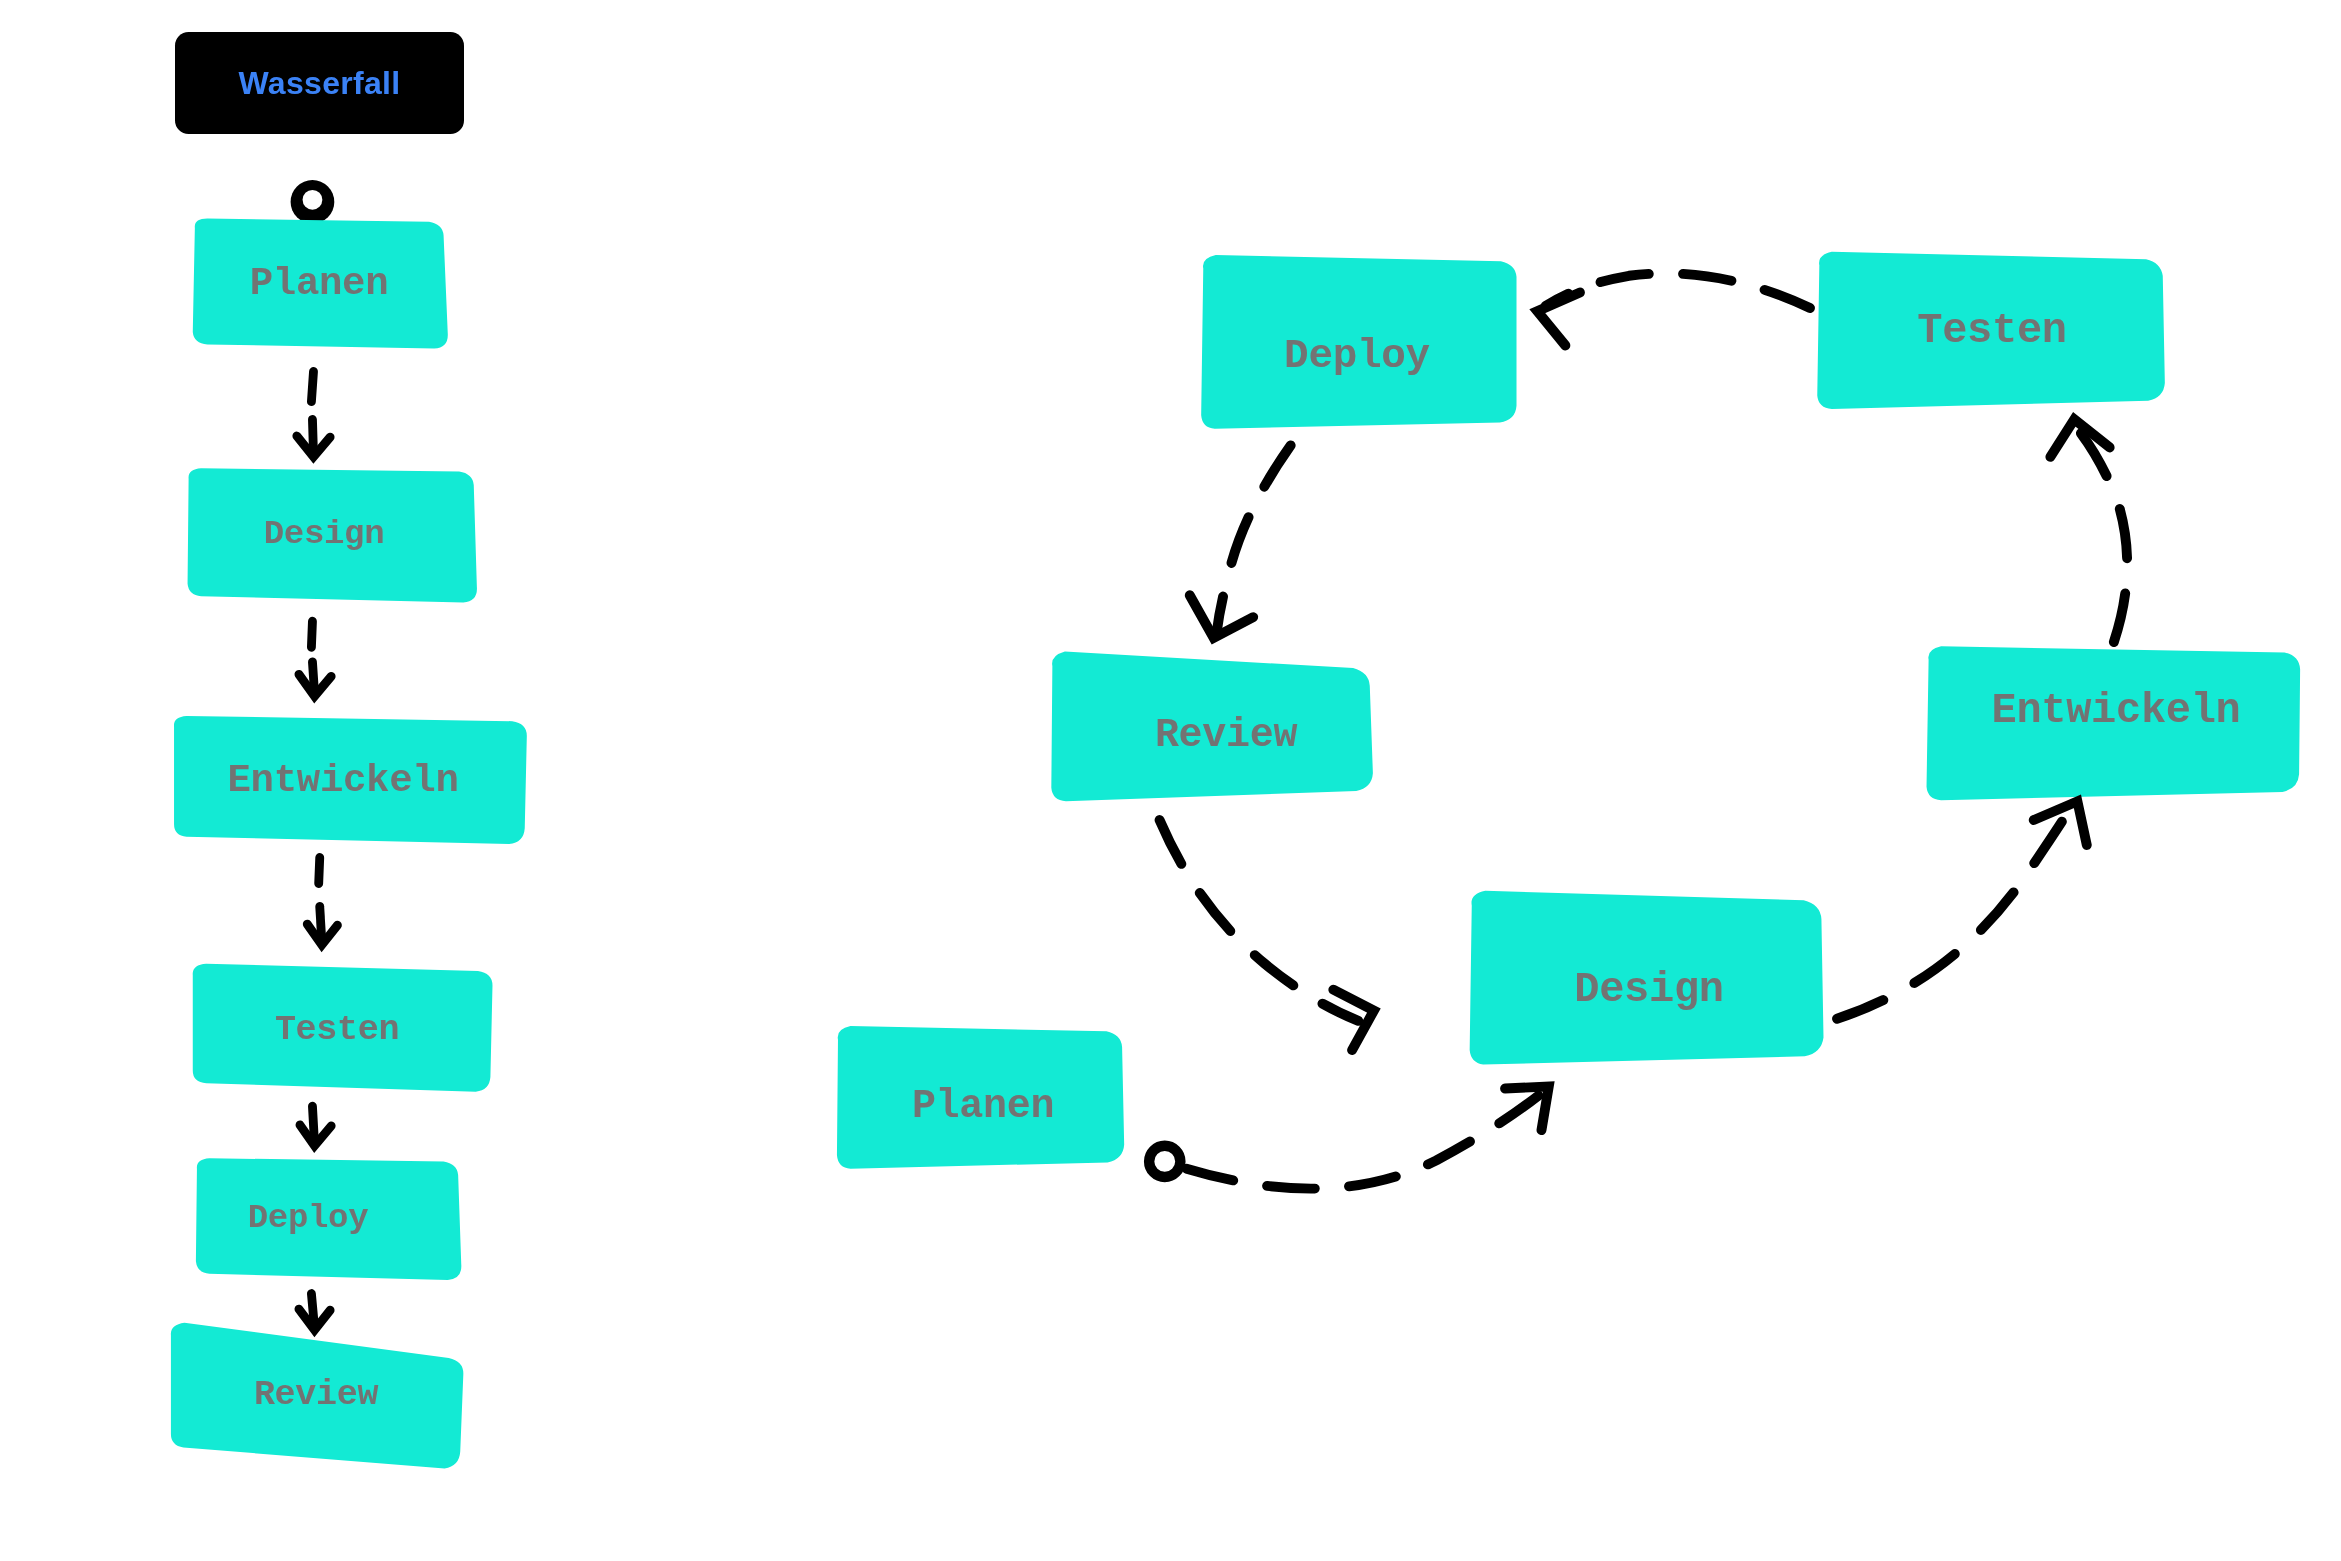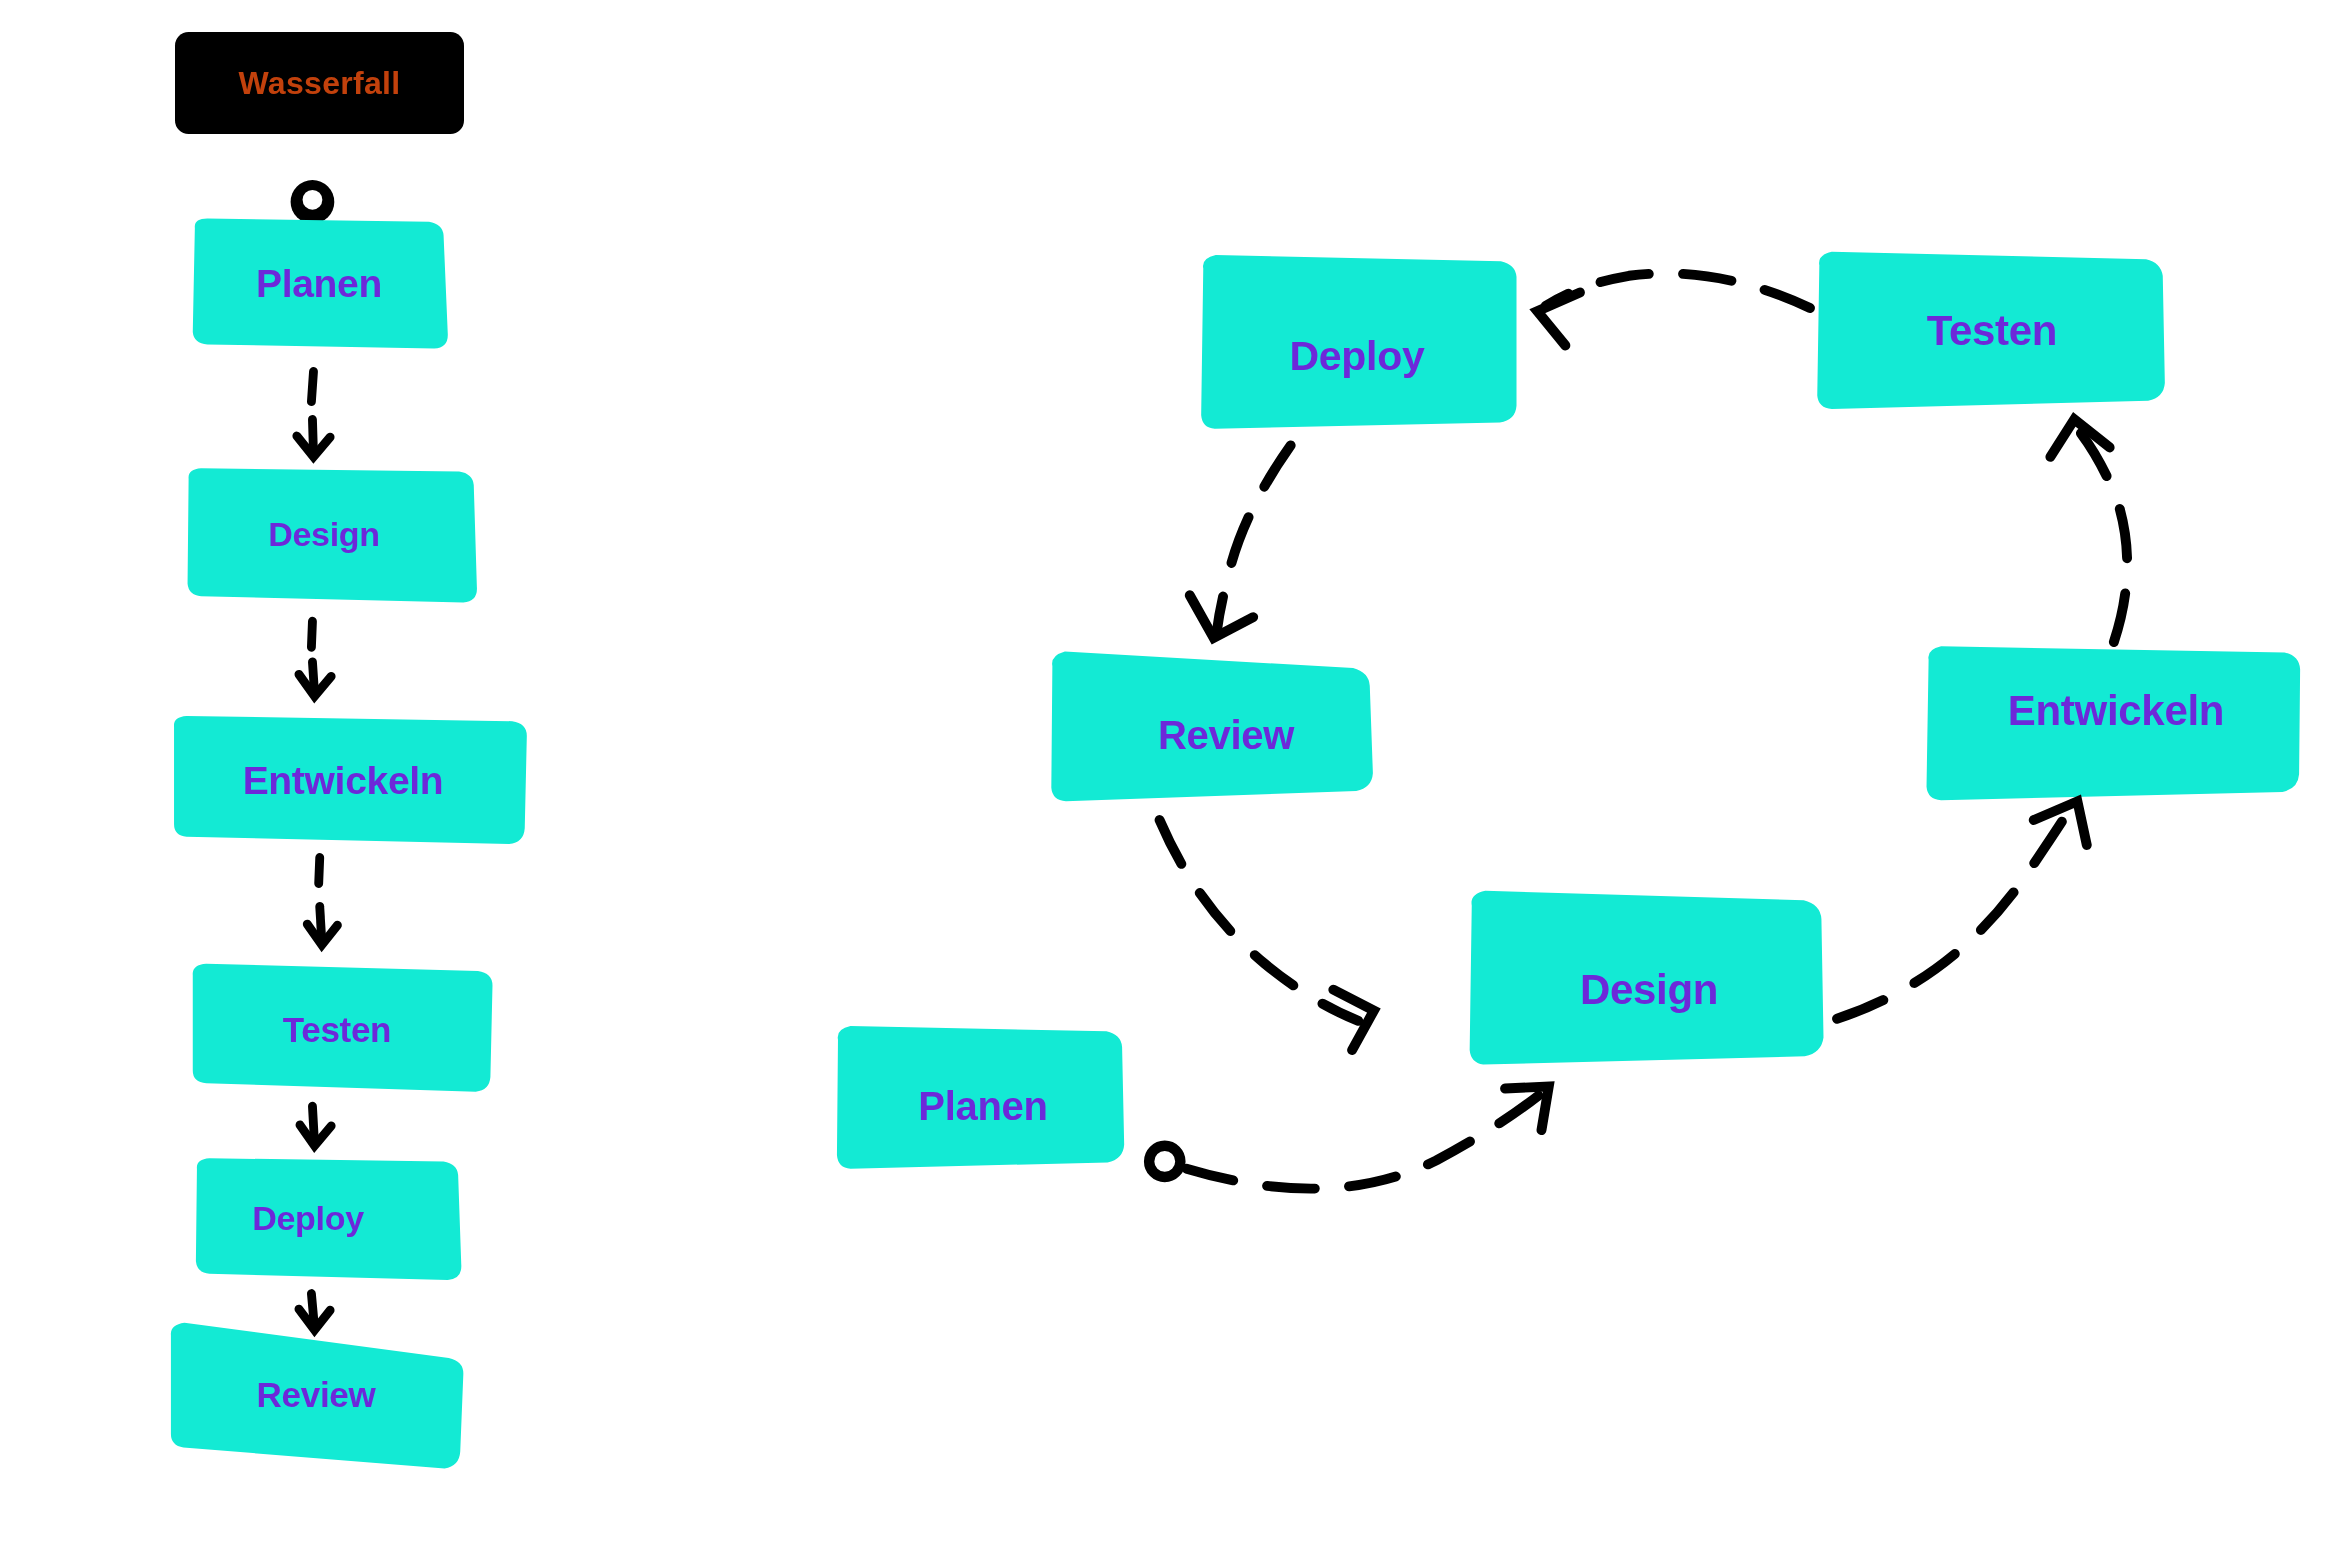--- a/index.html
+++ b/index.html
@@ -31,35 +31,35 @@
   .chip {
     position: absolute;
     background: #000000;
     border-radius: 13.5px;
     display: flex;
     align-items: center;
     justify-content: center;
     box-sizing: border-box;
   }
   .chip-label {
-    color: #c2410c;
+    color: #3b82f6;
     font-family: "Liberation Sans", sans-serif;
     font-weight: bold;
     font-size: 32px;
     letter-spacing: 0.3px;
     white-space: nowrap;
   }
   #chip-wasserfall { left: 175px; top: 32px; width: 289px; height: 102px; }
   #chip-agil       { left: 1524px; top: 32px; width: 283px; height: 102px; }
 
   
   .node-label {
     position: absolute;
-    color: #6d28d9;
-    font-family: Liberation Sans, sans-serif;
+    color: #737373;
+    font-family: Liberation Mono, monospace;
     font-weight: bold;
     font-size: 39px;
     letter-spacing: -0.3px;
     white-space: nowrap;
     transform: translate(-50%, -50%);
     pointer-events: none;
   }
 </style>
 </head>
 <body>

